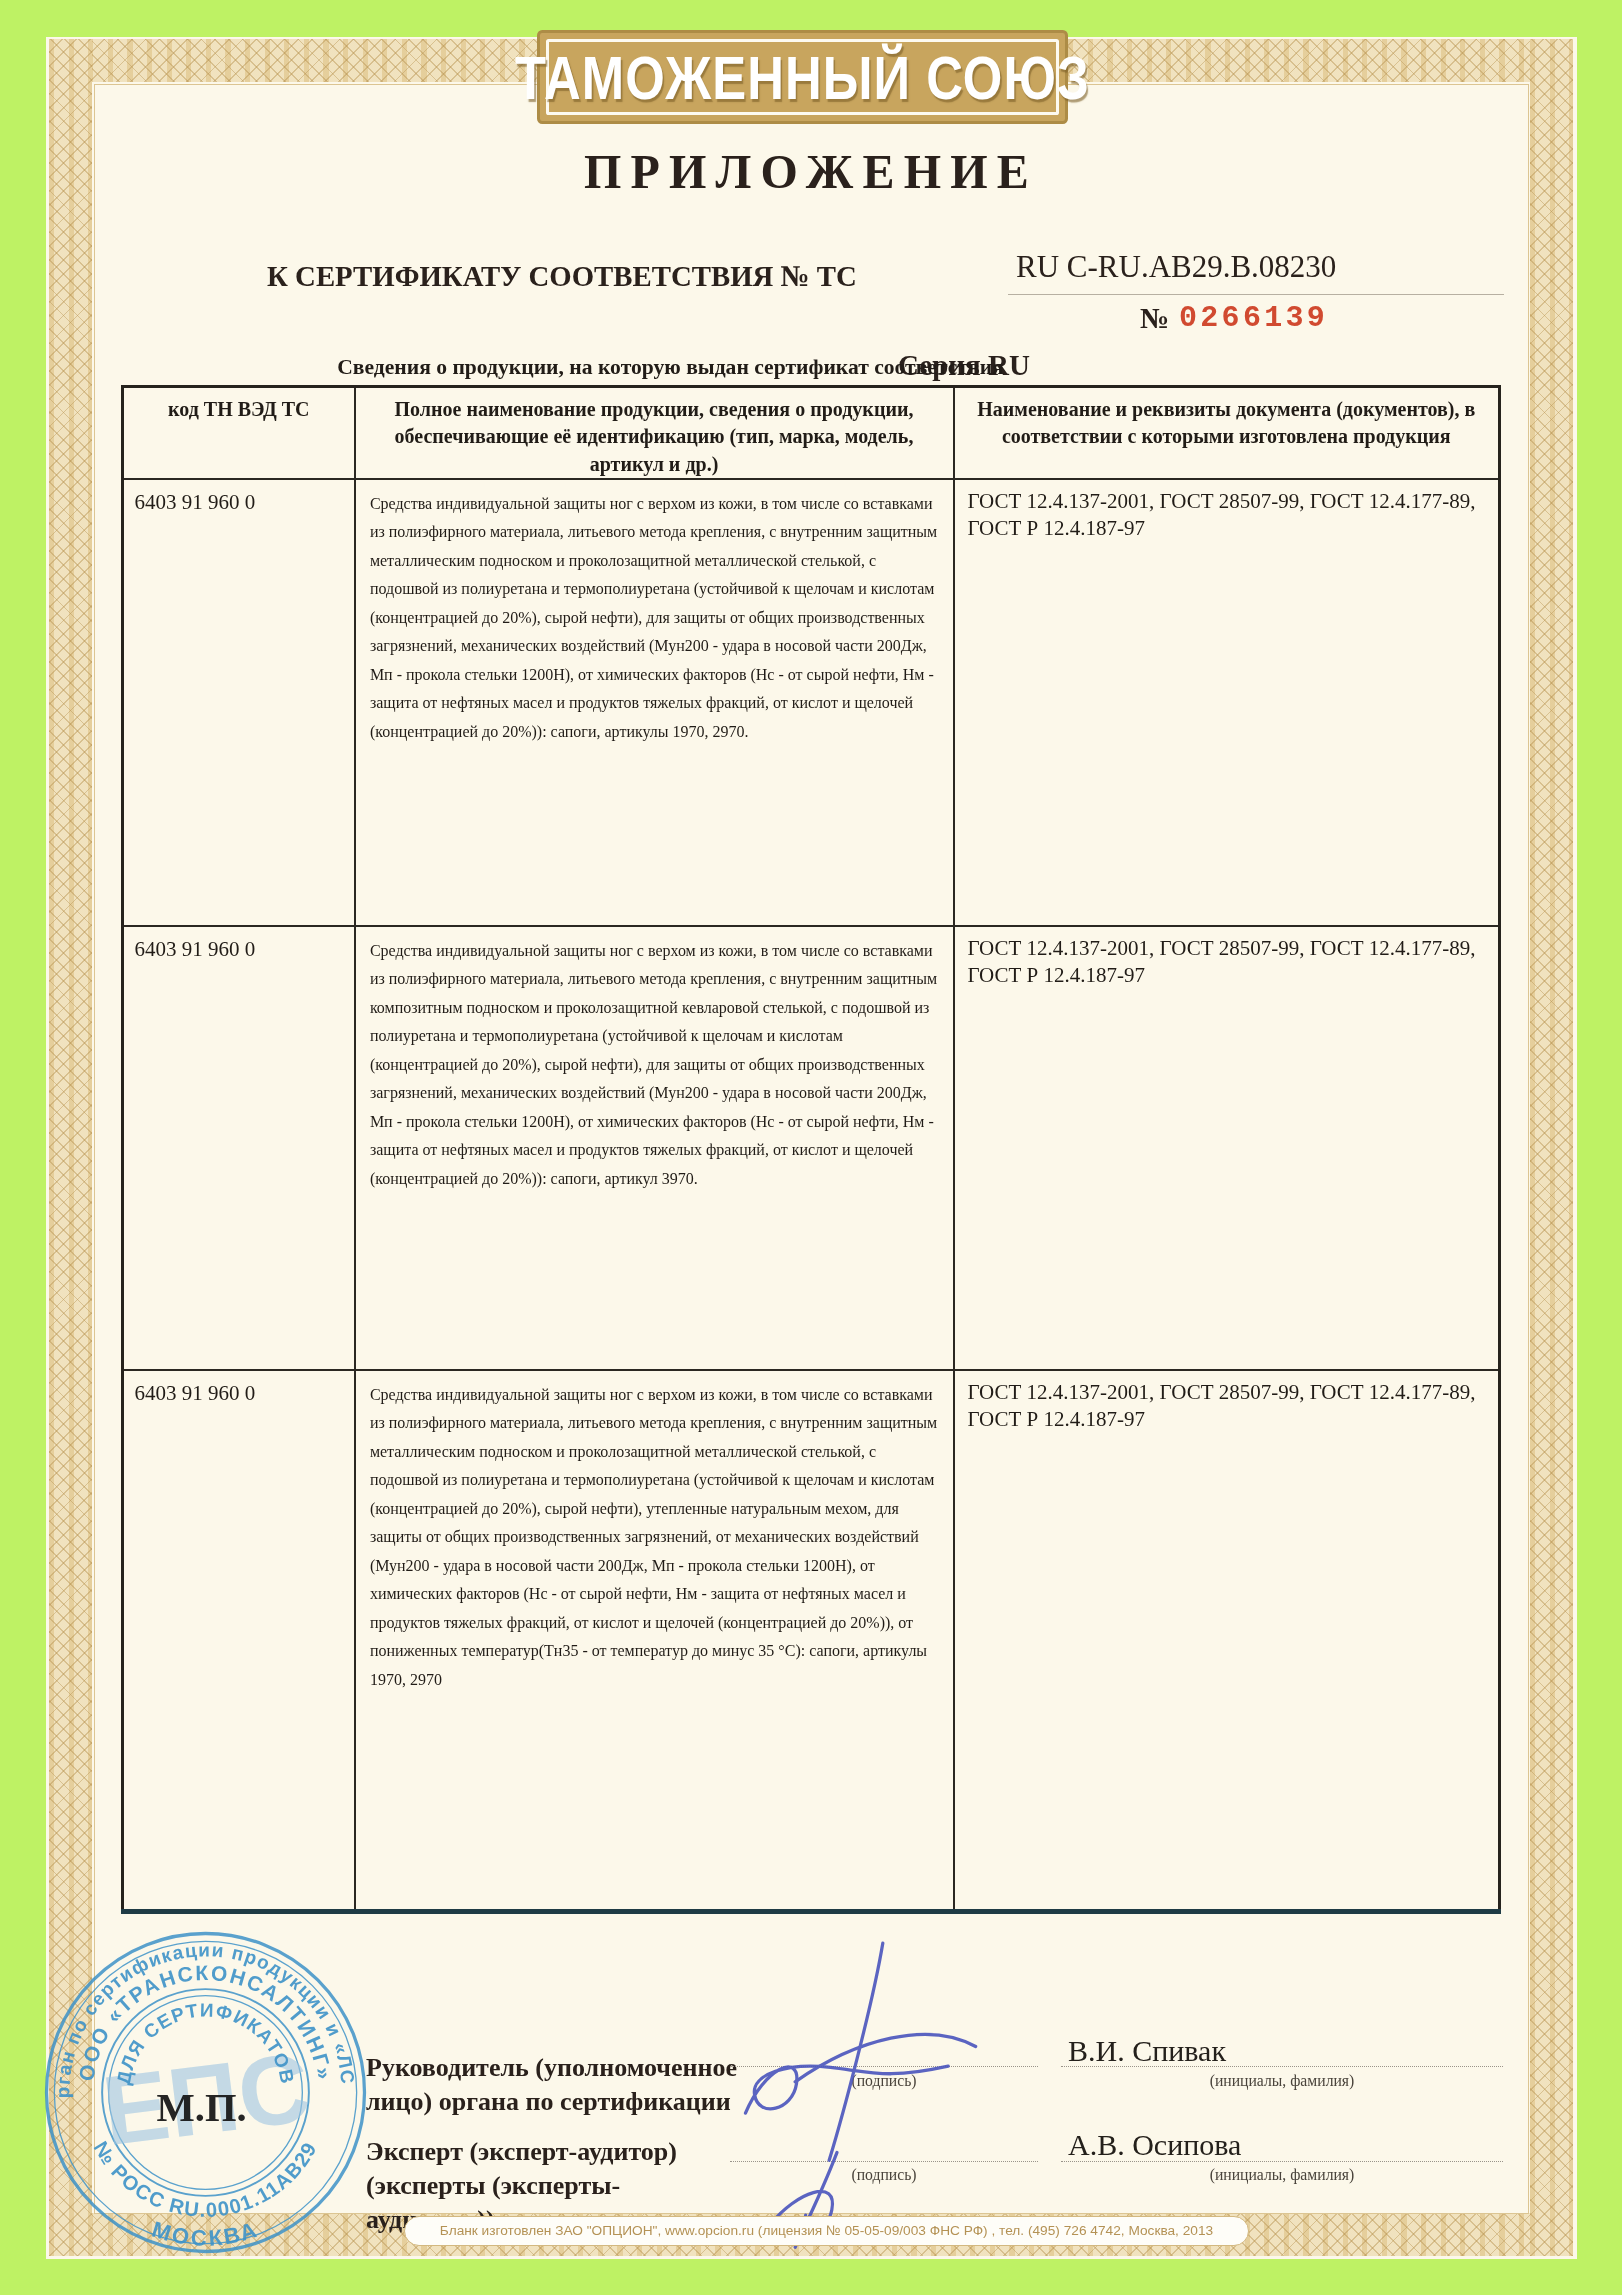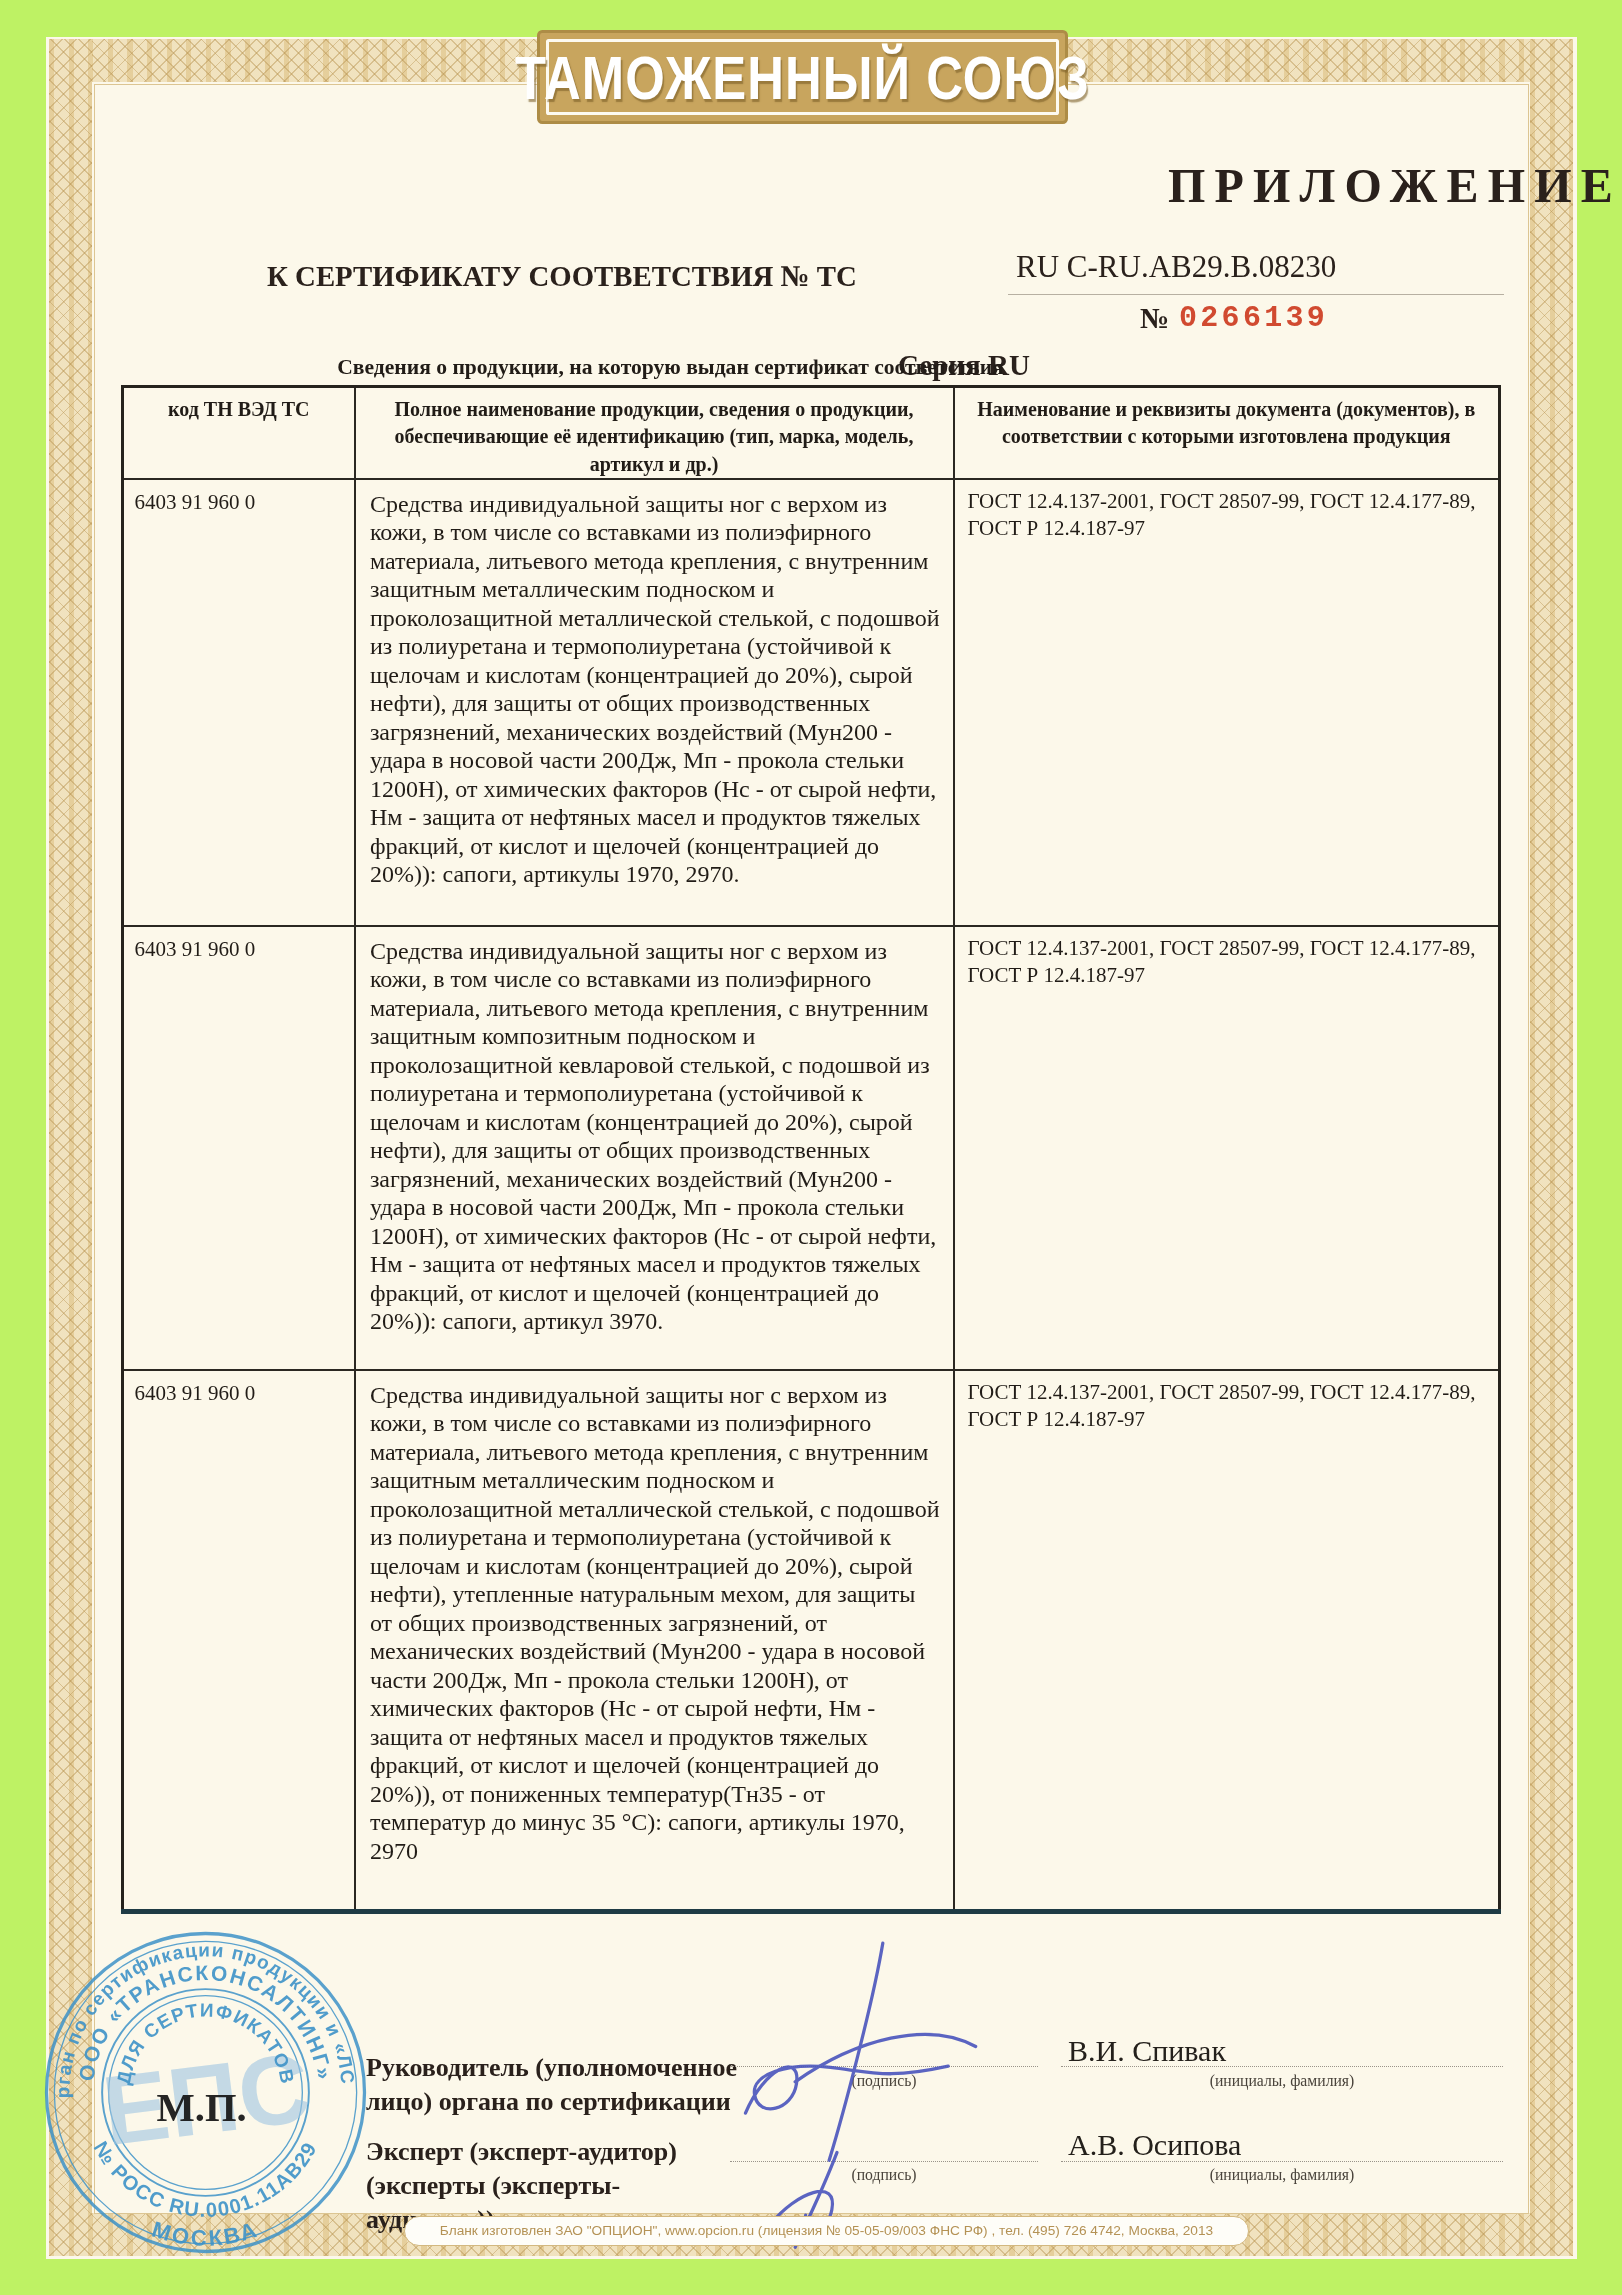--- a/index.html
+++ b/index.html
@@ -14,35 +14,35 @@
   .band-top{left:49px;top:39px;width:1524px;height:43px;}
   .band-bottom{left:49px;top:2213px;width:1524px;height:43px;}
   .band-left{left:49px;top:39px;width:43px;height:2217px;}
   .band-right{left:1530px;top:39px;width:43px;height:2217px;}
   .innerline{position:absolute;left:94px;top:84px;width:1433px;height:2128px;border:1.3px solid #dcc592;pointer-events:none;}
 
   .banner{position:absolute;left:537px;top:30px;width:531px;height:94px;background:#c8a55e;border:3.3px solid #ad8c46;border-radius:5.2px;box-sizing:border-box;}
   .banner-inner{position:absolute;inset:5.9px;border:3.3px solid #fdfaf0;border-radius:2.6px;display:flex;align-items:center;justify-content:center;}
   .banner-text{font-family:"Liberation Sans", sans-serif;font-weight:900;font-size:62px;color:#ffffff;letter-spacing:1.3px;transform:scaleX(.82);white-space:nowrap;text-shadow:2px 2.6px 1.3px rgba(122,94,38,.6);}
 
-  .doc-title{position:absolute;left:0;top:158px;width:1622px;text-align:right;font-size:48px;font-weight:600;letter-spacing:9.2px;color:#2a211c;}
+  .doc-title{position:absolute;left:0;top:144px;width:1622px;text-align:center;font-size:48px;font-weight:600;letter-spacing:9.2px;color:#2a211c;}
   .cert-line{position:absolute;left:267px;top:259px;font-size:30px;font-weight:700;color:#2a211c;transform:scaleX(.96);transform-origin:left top;white-space:nowrap;}
   .cert-number{position:absolute;left:1016px;top:249px;font-size:31px;font-weight:500;color:#2a211c;white-space:nowrap;}
   .cert-underline{position:absolute;left:1008px;top:294px;width:496px;border-top:1.3px solid #b7b0a2;}
   .series{position:absolute;left:898px;top:305px;font-size:29px;font-weight:600;color:#2a211c;margin-top:44px;}
   .numsign{position:absolute;left:1140px;top:302px;font-size:29px;font-weight:600;color:#2a211c;}
   .blanknum{position:absolute;left:1179px;top:301px;font-family:"Liberation Mono", monospace;font-weight:700;font-size:30px;letter-spacing:3.3px;color:#d14a30;}
 
   .tbl-caption{position:absolute;left:0;top:355px;width:1341px;text-align:center;font-size:21.6px;font-weight:700;color:#211c17;}
   table.grid{position:absolute;left:121px;top:385px;width:1377px;border-collapse:collapse;table-layout:fixed;}
   table.grid td,table.grid th{border:2px solid #2b2822;vertical-align:top;box-sizing:border-box;}
   table.grid{border:3.3px solid #26231d;border-bottom:5.2px solid #1f3b45;}
   th.h{font-size:20px;font-weight:700;line-height:27.5px;text-align:center;padding:7.9px 10.5px 0 10.5px;color:#211c17;}
   td.code{font-size:21px;padding:9.2px 6.5px 0 10.5px;color:#211c17;}
-  td.descr{font-size:24px;line-height:28.5px;padding:9.2px 11.8px 0 14.4px;color:#211c17;text-align:left;}
+  td.descr{font-size:16px;line-height:28.5px;padding:9.2px 11.8px 0 14.4px;color:#211c17;text-align:left;}
   td.doc{font-size:21px;line-height:27px;padding:7.9px 10.5px 0 13px;color:#211c17;}
   tr.hdr{height:68px;padding-left:28px;} tr.r1{height:447px;} tr.r2{height:444px;} tr.r3{height:541px;}
 
   .sig-label{position:absolute;left:366px;width:380px;font-size:26px;font-weight:700;color:#2a211c;line-height:34px;}
   .sigline{position:absolute;border-top:1.3px dotted #9a948a;}
   .sig-caption{position:absolute;font-size:15.7px;color:#4a443c;text-align:center;font-family:Liberation Serif, serif;}
   .sig-name{position:absolute;font-size:30px;font-weight:500;color:#24201b;white-space:nowrap;}
 
   .footer-pill{position:absolute;left:404px;top:2216px;width:845px;height:30px;background:#fefdf8;border:1.3px solid #d3b87f;border-radius:15px;box-sizing:border-box;text-align:center;line-height:27.5px;font-family:"Liberation Sans", sans-serif;font-size:13.7px;color:#b49255;white-space:nowrap;overflow:hidden;}
 

